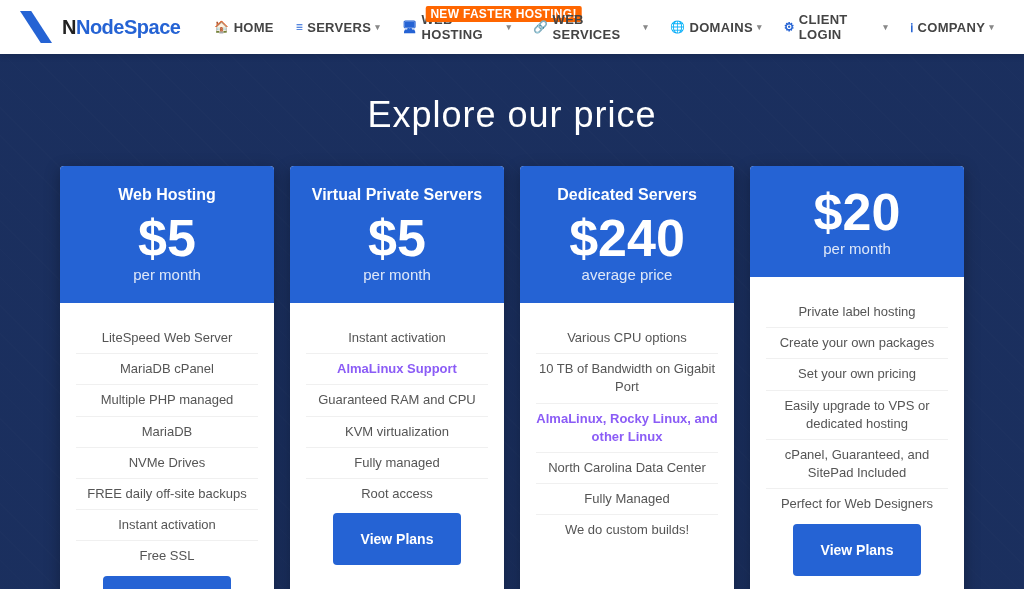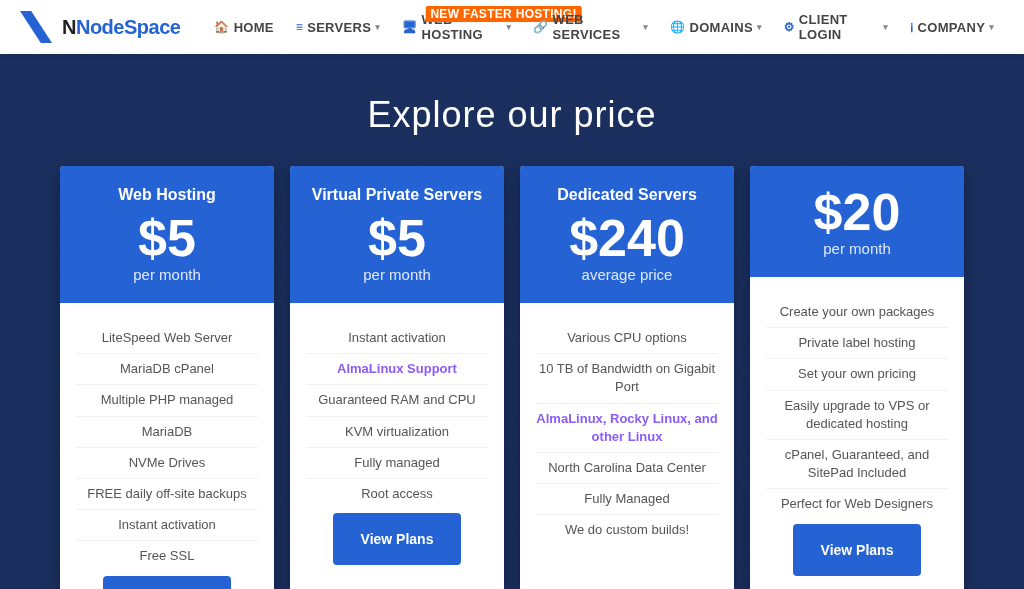--- a/index.html
+++ b/index.html
@@ -257,22 +257,22 @@
           <div class="card-feature">We do custom builds!</div>
 
     </div>
   </div>
       <div class="card">
     <div class="card-header">
       <div class="card-price">$20</div>
       <div class="card-price-sub">per month</div>
     </div>
     <div class="card-body">
-      <div class="card-feature">Create your own packages</div>
-          <div class="card-feature">Private label hosting</div>
+      <div class="card-feature">Private label hosting</div>
+          <div class="card-feature">Create your own packages</div>
           <div class="card-feature">Set your own pricing</div>
           <div class="card-feature">Easily upgrade to VPS or dedicated hosting</div>
           <div class="card-feature">cPanel, Guaranteed, and SitePad Included</div>
           <div class="card-feature">Perfect for Web Designers</div>
       <button class="view-plans-btn">View Plans</button>
     </div>
   </div>
     </div>
 </div>
 

